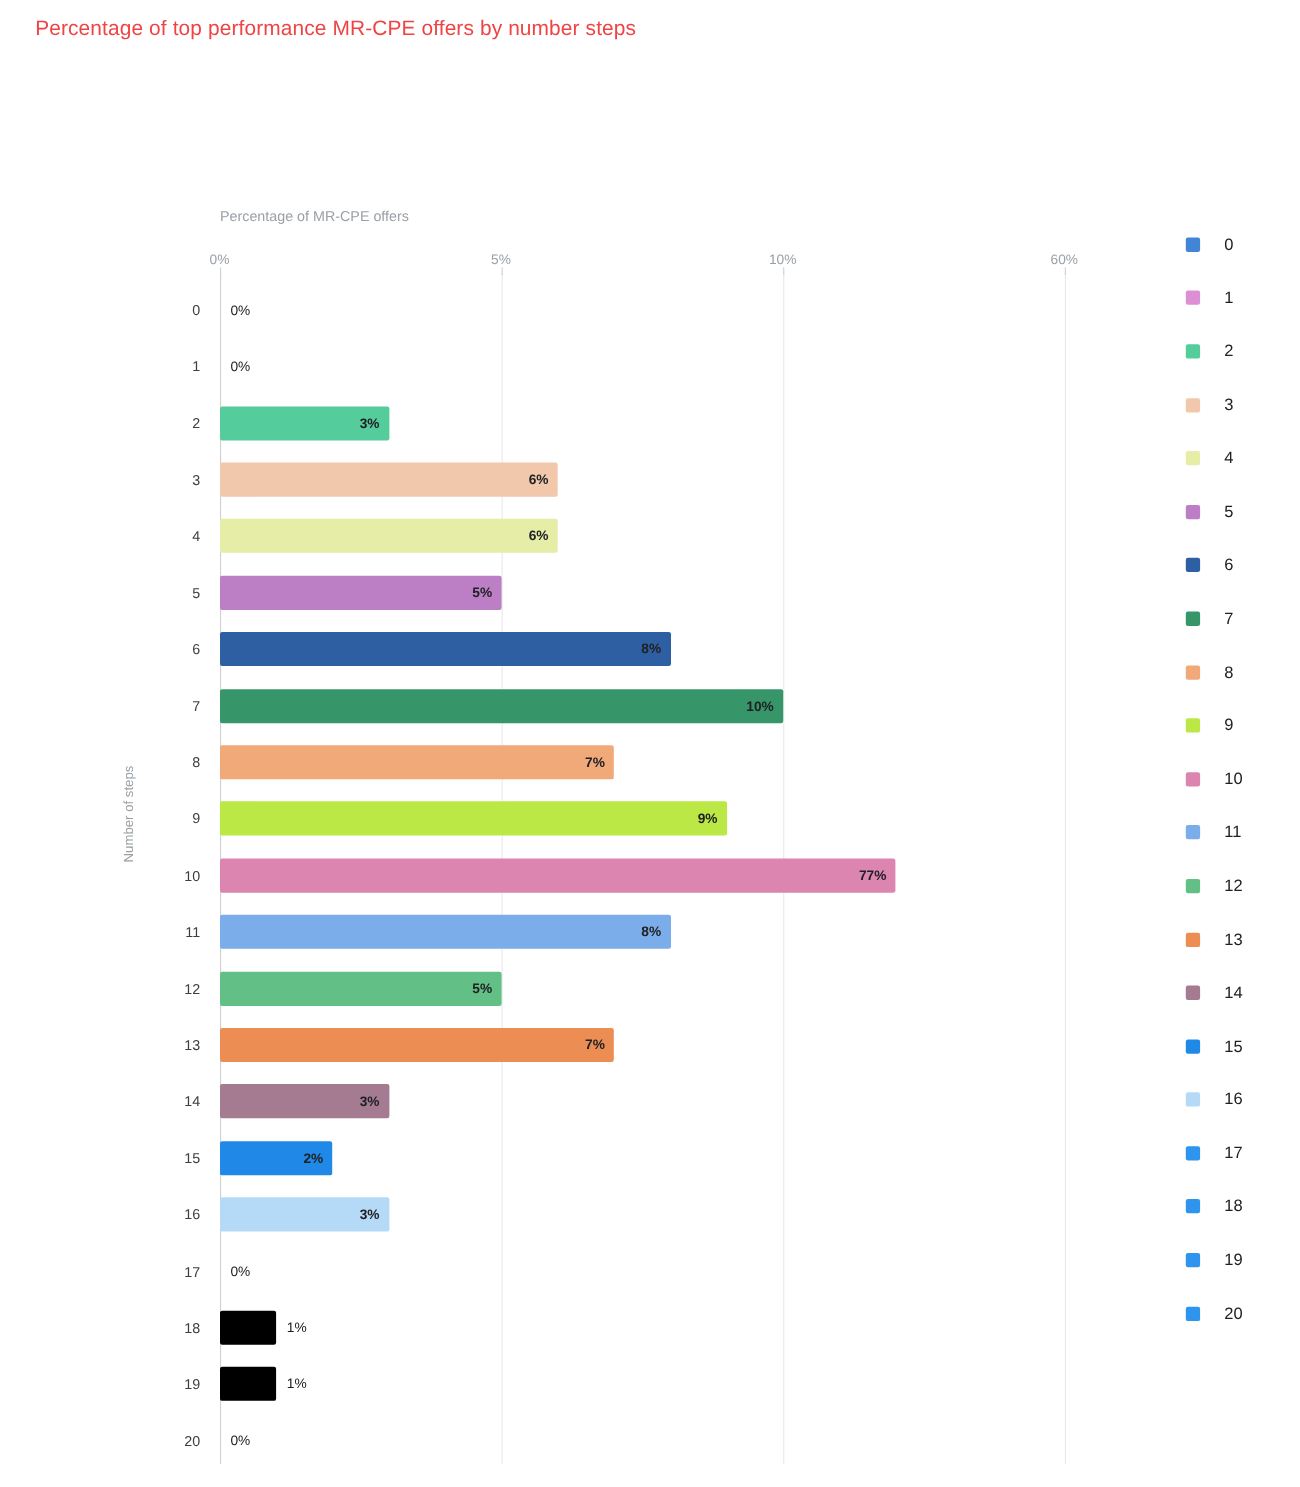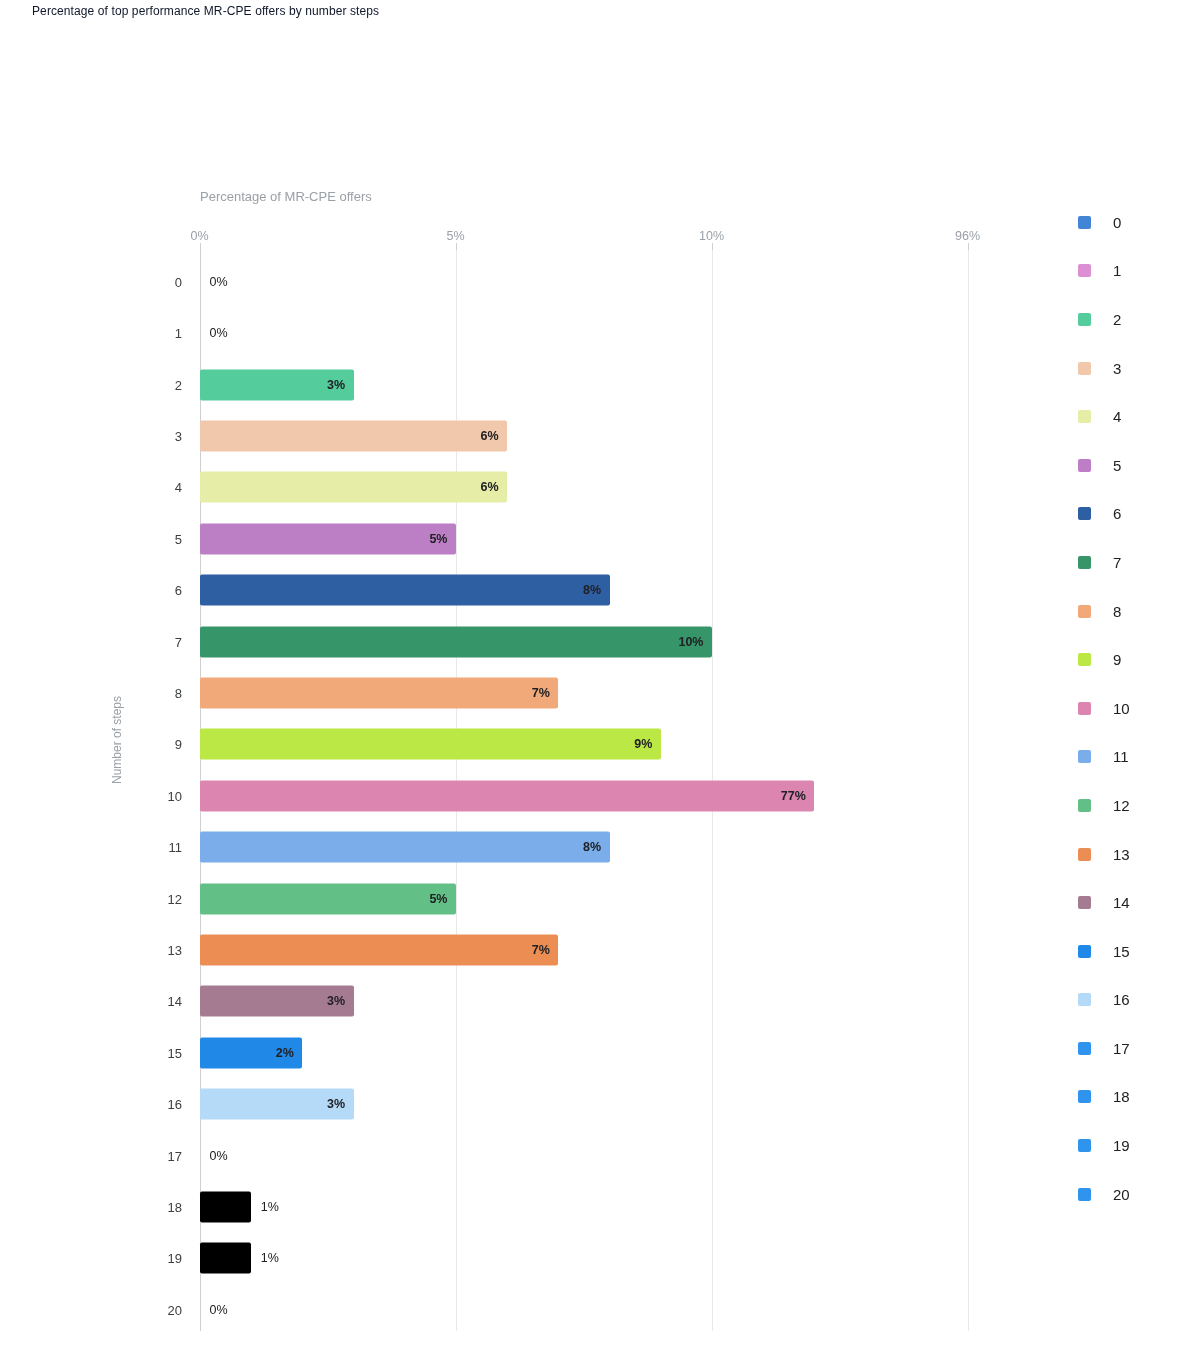--- a/index.html
+++ b/index.html
@@ -11,23 +11,23 @@
     width: 1182px;
     height: 1352px;
     font-family: "Liberation Sans", sans-serif;
     color: #3c4043;
     overflow: hidden;
     position: relative;
   }
   #chart-title {
     position: absolute;
     left: 32px;
-    top: 4px;
-    font-size: 12px;
-    color: #0f172a;
+    top: 16px;
+    font-size: 19px;
+    color: #ef4444;
     letter-spacing: 0.1px;
     white-space: nowrap;
   }
   
   #plot-wrap {
     position: absolute;
     left: 0;
     top: 0;
     width: 1182px;
     height: 1352px;
@@ -153,21 +153,21 @@
       <div class="tickmark" style="left: 199.5px;"></div>
       <div class="x-tick-label" style="left: 199.5px;">0%</div>
       <div class="gridline" style="left: 455.5px;"></div>
       <div class="tickmark" style="left: 455.5px;"></div>
       <div class="x-tick-label" style="left: 455.5px;">5%</div>
       <div class="gridline" style="left: 711.5px;"></div>
       <div class="tickmark" style="left: 711.5px;"></div>
       <div class="x-tick-label" style="left: 711.5px;">10%</div>
       <div class="gridline" style="left: 967.5px;"></div>
       <div class="tickmark" style="left: 967.5px;"></div>
-      <div class="x-tick-label" style="left: 967.5px;">96%</div>
+      <div class="x-tick-label" style="left: 967.5px;">60%</div>
     </div>
   <div id="rows-layer">
       <div class="row" style="top: 256px; width: 1000px;">
         <div class="row-label">0</div>
         <div class="bar-value outside" style="left: 209.5px;">0%</div>
       </div>
       <div class="row" style="top: 307.4px; width: 1000px;">
         <div class="row-label">1</div>
         <div class="bar-value outside" style="left: 209.5px;">0%</div>
       </div>

